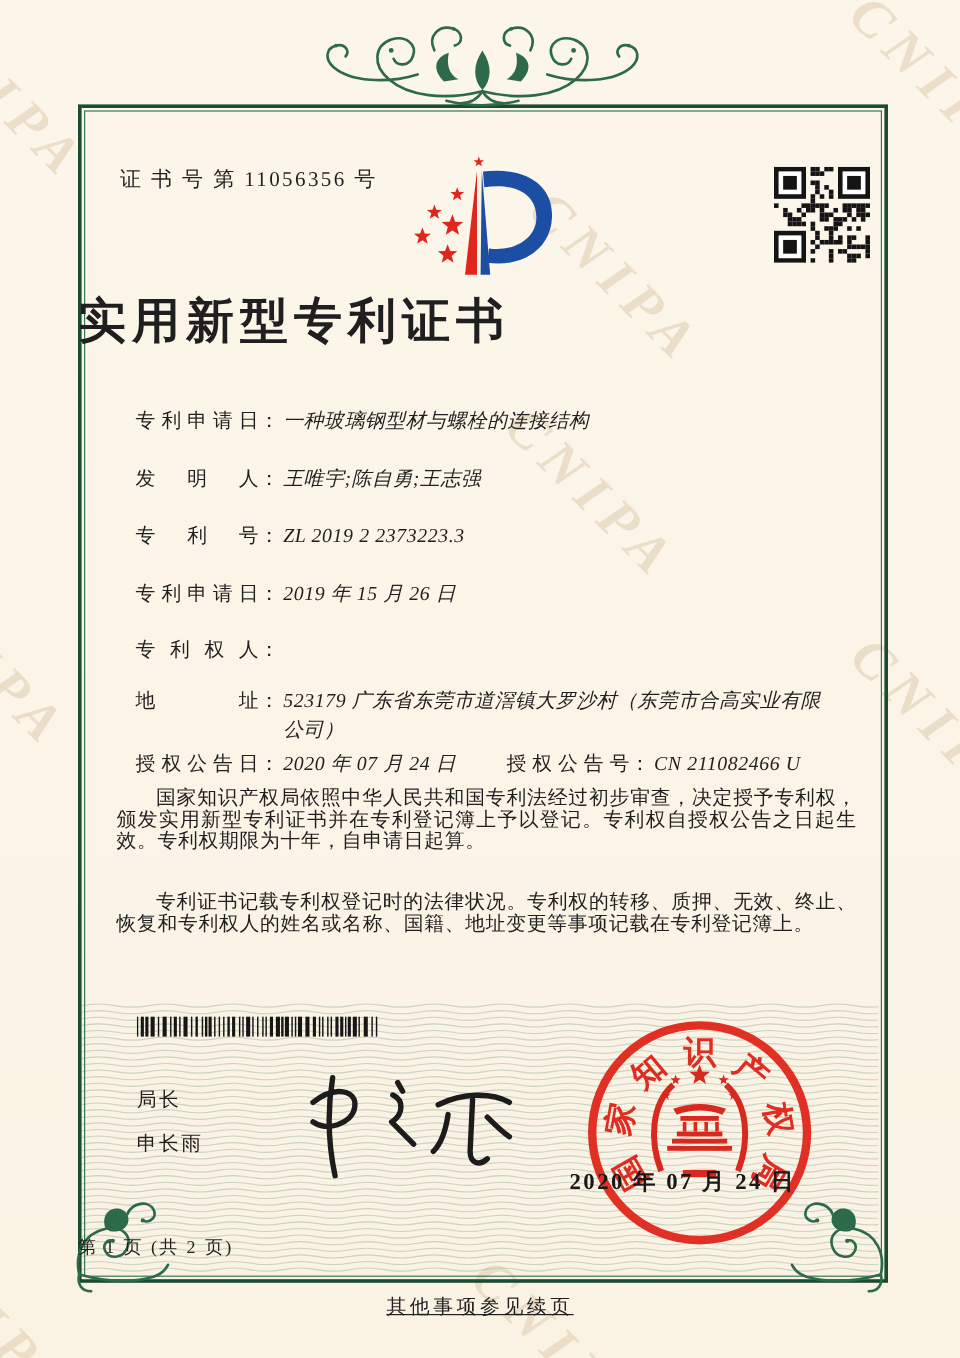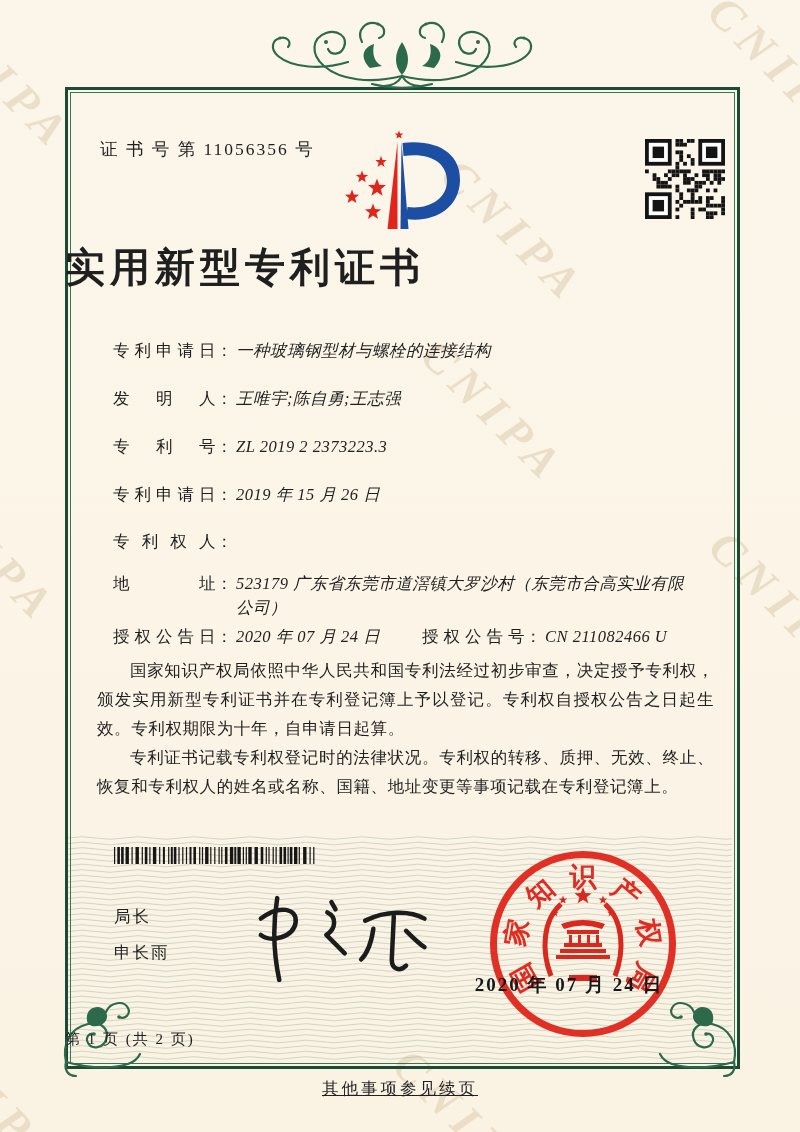--- a/index.html
+++ b/index.html
@@ -23,21 +23,21 @@
   .orn circle{fill:#2d6a4c;}
   
   .z{position:absolute;z-index:5;}
   .cert-no{left:100px;top:137px;font-size:17.5px;letter-spacing:2px;}
   .title{left:65px;top:240px;width:669px;font-size:40px;font-weight:bold;letter-spacing:5px;}
   .fieldrow{left:113px;font-size:16.5px;letter-spacing:.5px;display:flex;line-height:24px;}
   .flabel{display:inline-block;width:103px;text-align:justify;text-align-last:justify;}
   .colon{display:inline-block;width:20px;}
   .fvalue{white-space:nowrap;font-style:italic;}
   .fvalue.wrap{white-space:normal;width:462px;}
-  .para{left:97px;width:617px;font-size:16.5px;line-height:29px;text-indent:2em;
+  .para{left:97px;width:617px;font-size:16.5px;line-height:18px;text-indent:2em;
         text-align:justify;letter-spacing:.6px;}
   #barcode{left:114px;top:847px;}
   .position{left:114px;top:906px;font-family:"Liberation Sans","DejaVu Sans",sans-serif;font-size:16.5px;letter-spacing:2px;}
   .sig-name{left:114px;top:942px;font-family:"Liberation Sans","DejaVu Sans",sans-serif;font-size:16.5px;letter-spacing:2px;}
   #signature{left:230px;top:892px;}
   #signature path{fill:none;stroke:#1c1c1c;stroke-width:4.4;stroke-linecap:round;stroke-linejoin:round;}
   
   .seal{left:487px;top:848px;width:192px;height:192px;z-index:6;}
   .seal-ring{position:absolute;inset:3px;border:7px solid rgba(223,33,23,.93);border-radius:50%;}
   .seal-ch{position:absolute;left:calc(50% - 15px);top:calc(50% - 15px);width:30px;height:30px;

